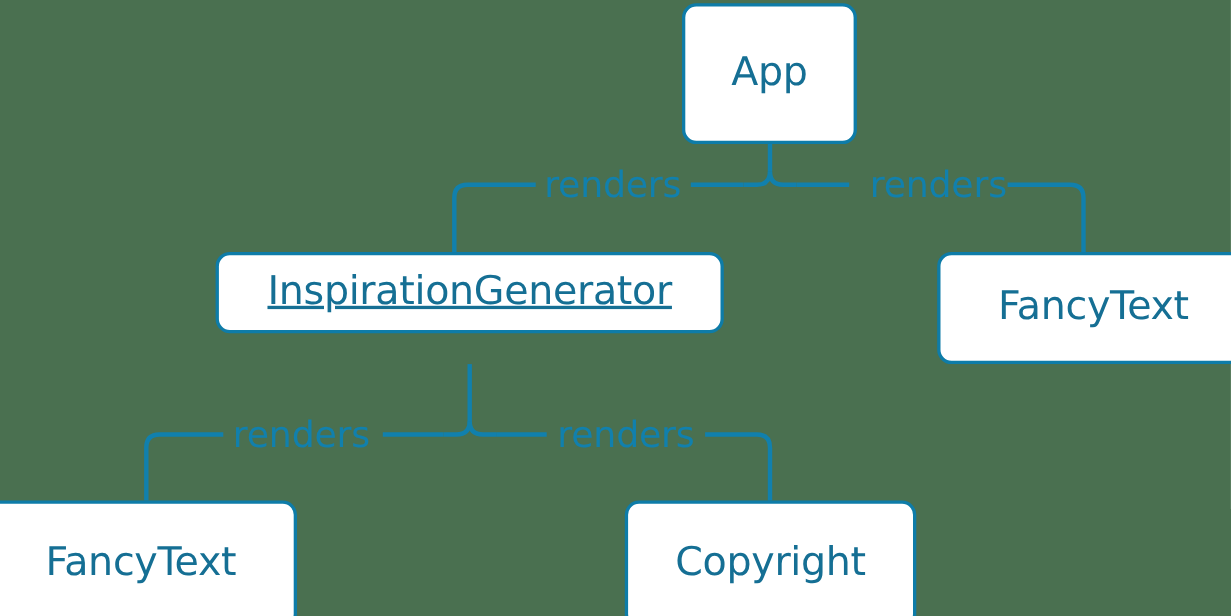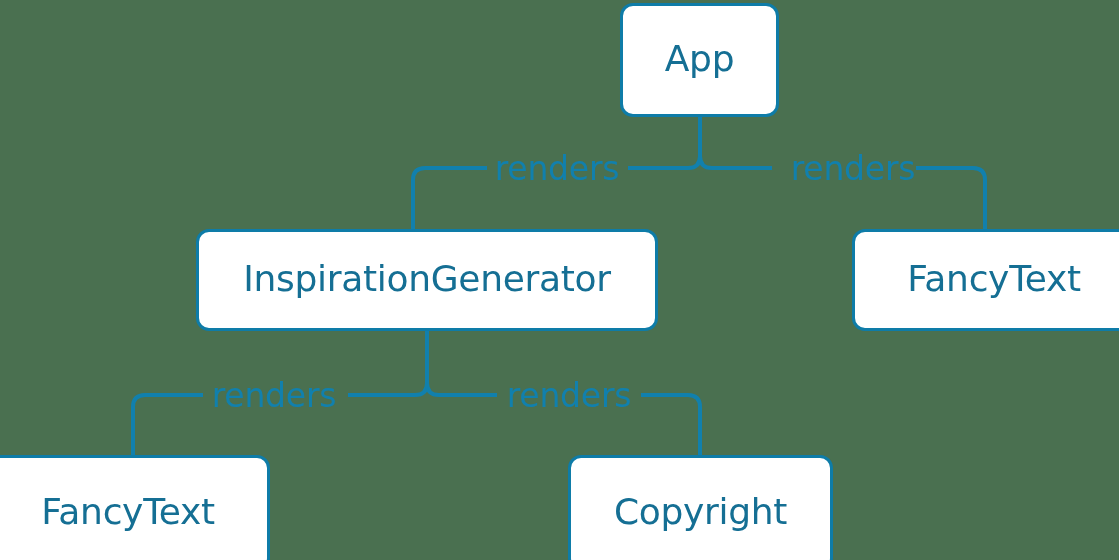--- a/index.html
+++ b/index.html
@@ -53,22 +53,22 @@
     color: #1180ad;
     font-family: "DejaVu Sans", sans-serif;
     font-size: 33px;
     font-weight: 400;
     letter-spacing: -0.2px;
     white-space: nowrap;
     line-height: 1;
     transform: translate(-50%, -50%);
   }
   
-  #node-app          { left: 620px; top:   3px; width: 159px; height:  114px; }
-  #node-inspiration  { left: 196px; top: 229px; width: 462px; height: 102px; }
+  #node-app          { left: 620px; top:   3px; width: 159px; height:  128px; }
+  #node-inspiration  { left: 196px; top: 229px; width: 462px; height: 74px; text-decoration: underline; }
   #node-fancytext-r  { left: 852px; top: 229px; width: 284px; height: 102px; }
   #node-fancytext-b  { left: -14px; top: 455px; width: 284px; height: 116px; }
   #node-copyright    { left: 568px; top: 455px; width: 265px; height: 116px; }
 </style>
 </head>
 <body>
 
 <div id="diagram-root">
 
   <svg id="connector-layer" viewBox="0 0 1119 560" width="1119" height="560" aria-hidden="true">

